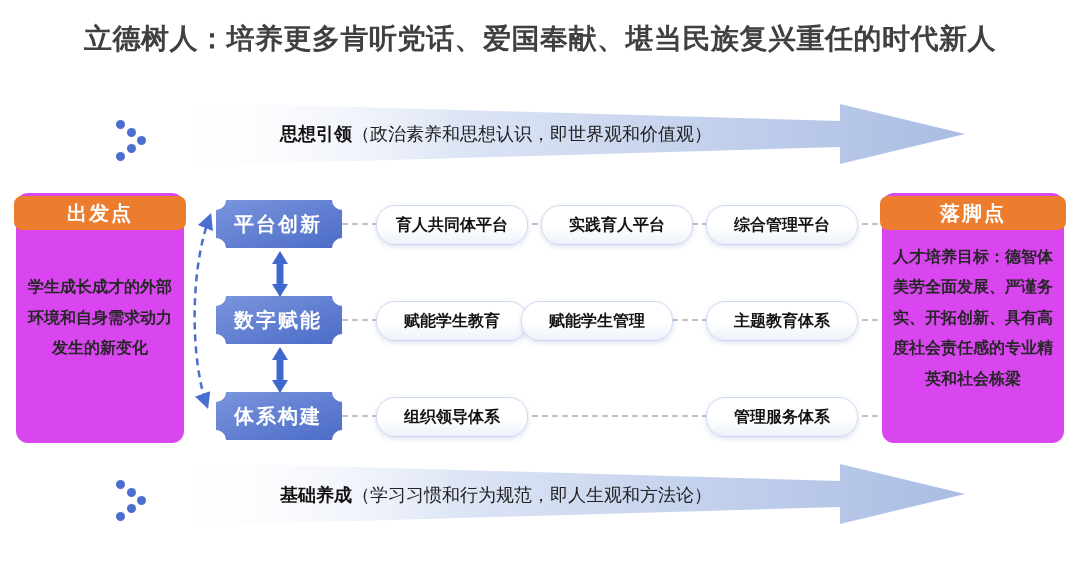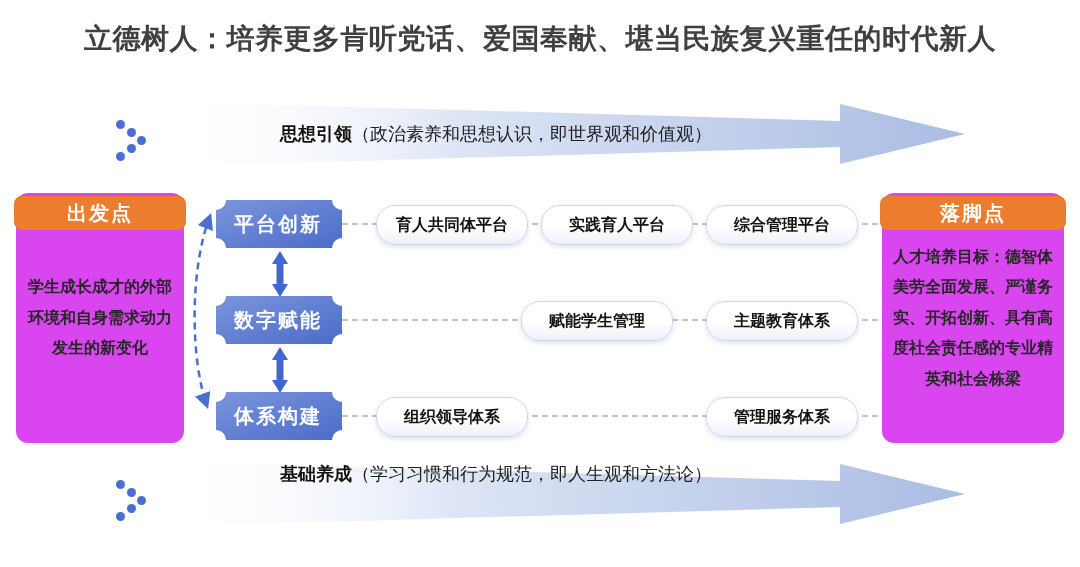--- a/index.html
+++ b/index.html
@@ -112,21 +112,21 @@
   <svg class="banner-svg" style="top:460px" viewBox="0 0 780 68">
     <defs>
       <linearGradient id="bg2" x1="0" y1="0" x2="1" y2="0">
         <stop offset="0" stop-color="#ffffff" stop-opacity="0.15"></stop>
         <stop offset="0.35" stop-color="#dde5f5"></stop>
         <stop offset="1" stop-color="#a9bce3"></stop>
       </linearGradient>
     </defs>
     <polygon points="0,2 655,21 655,4 780,34 655,64 655,47 0,66" fill="url(#bg2)"></polygon>
   </svg>
-  <div class="banner-text" style="top:440px">
+  <div class="banner-text" style="top:461px">
     <b>基础养成</b>
     <span>（学习习惯和行为规范，即人生观和方法论）</span>
   </div>
 
   <div class="sidebox startbox">
     <div class="body">
       <p>学生成长成才的外部环境和自身需求动力发生的新变化</p>
     </div>
     <div class="hdr">出发点</div>
   </div>
@@ -196,19 +196,20 @@
         <path d="M0,0 L10,5 L0,10 Z" fill="#4A6FD0"></path>
       </marker>
     </defs>
     <path d="M20,10 C0,62 0,152 17,200" fill="none" stroke="#4A6FD0" stroke-width="2.5" stroke-dasharray="7 5" marker-start="url(#arr)" marker-end="url(#arr)"></path>
   </svg>
 
   <div class="pill" style="left:376px;top:205px">育人共同体平台</div>
   <div class="pill" style="left:541px;top:205px">实践育人平台</div>
   <div class="pill" style="left:706px;top:205px">综合管理平台</div>
 
+  <div class="pill" style="left:376px;top:301px">赋能学生教育</div>
   <div class="pill" style="left:521px;top:301px">赋能学生管理</div>
   <div class="pill" style="left:706px;top:301px">主题教育体系</div>
 
   <div class="pill" style="left:376px;top:397px">组织领导体系</div>
   <div class="pill" style="left:706px;top:397px">管理服务体系</div>
 
 </div>
 
 </body></html>

